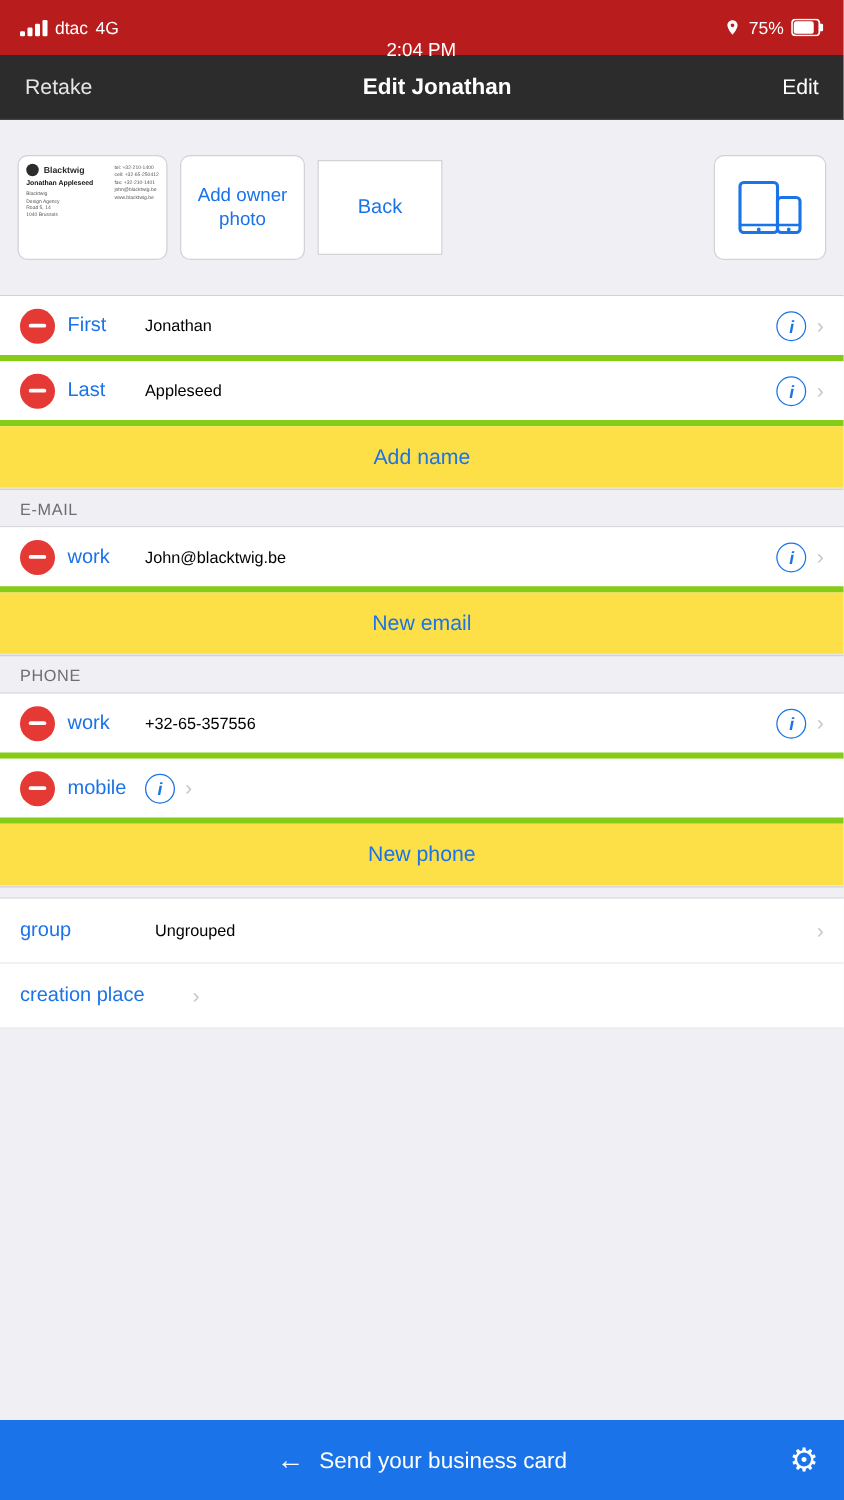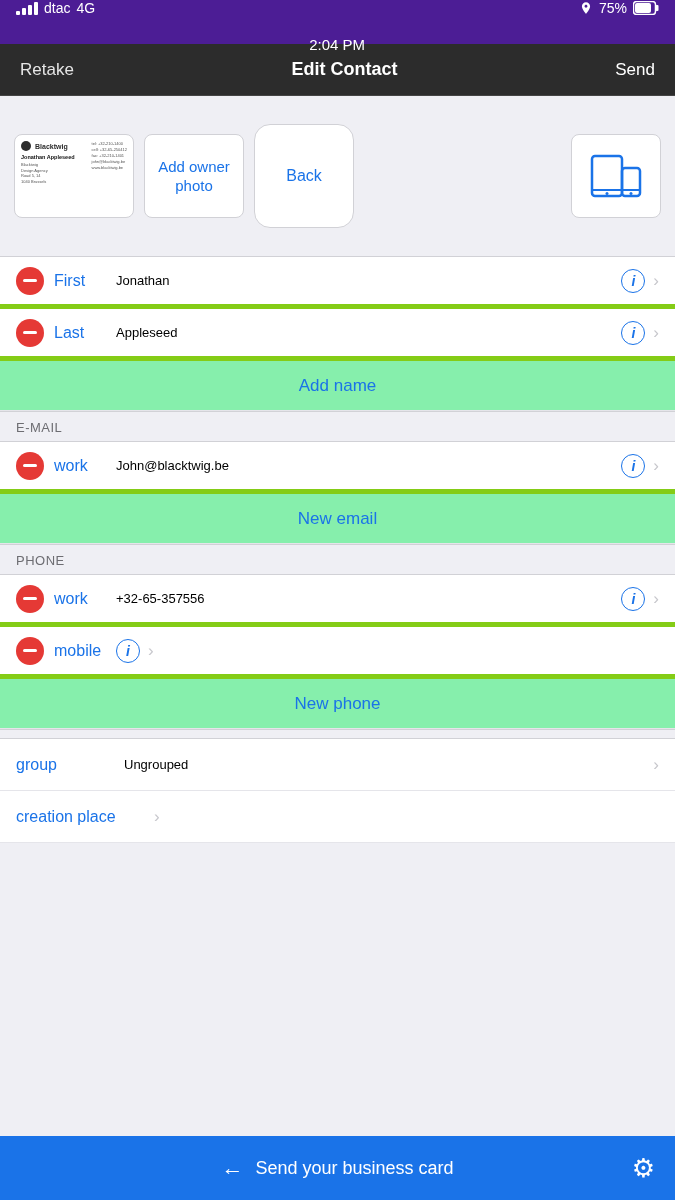--- a/index.html
+++ b/index.html
@@ -8,24 +8,24 @@
       width: 675px;
       min-height: 1200px;
       font-family: -apple-system, 'Helvetica Neue', Arial, sans-serif;
       background: #efeff4;
       color: #000;
       font-size: 17px;
     }
 
     
     .status-bar {
-      background: #4c1d95;
-      color: #fff;
-      display: flex;
-      align-items: flex-start;
+      background: #b91c1c;
+      color: #fff;
+      display: flex;
+      align-items: center;
       justify-content: space-between;
       padding: 0 16px;
       height: 44px;
       font-size: 14px;
       font-weight: 500;
     }
     .status-left { display: flex; align-items: center; gap: 6px; }
     .status-center { font-size: 15px; font-weight: 500; margin-top: 36px; }
     .status-right { display: flex; align-items: center; gap: 6px; }
     .signal-bars { display: flex; align-items: flex-end; gap: 2px; }
@@ -102,23 +102,23 @@
     }
     .add-owner-box span {
       color: #1a73e8;
       font-size: 15px;
       text-align: center;
       line-height: 1.3;
     }
 
     .back-box {
       width: 100px;
-      height: 104px;
-      background: #fff;
-      border-radius: 16px;
+      height: 76px;
+      background: #fff;
+      border-radius: 0;
       border: 1px solid #d1d1d6;
       display: flex;
       align-items: center;
       justify-content: center;
       cursor: pointer;
     }
     .back-box span {
       color: #1a73e8;
       font-size: 16px;
     }
@@ -215,21 +215,21 @@
       font-style: italic;
       font-weight: 700;
       cursor: pointer;
     }
     .chevron {
       color: #c7c7cc;
       font-size: 17px;
     }
 
     .add-link-row {
-      background: #86efac;
+      background: #fde047;
       display: flex;
       align-items: center;
       justify-content: center;
       min-height: 50px;
       border-bottom: 1px solid #e5e5ea;
       cursor: pointer;
     }
     .add-link-row span {
       color: #1a73e8;
       font-size: 17px;
@@ -313,22 +313,22 @@
     <svg width="26" height="14" viewBox="0 0 26 14">
       <rect x="0.5" y="0.5" width="22" height="13" rx="3" ry="3" fill="none" stroke="white" stroke-width="1.5"></rect>
       <rect x="22.5" y="4" width="3" height="6" rx="1" fill="white"></rect>
       <rect x="2" y="2" width="16" height="10" rx="2" fill="white"></rect>
     </svg>
   </div>
 </div>
 
 <div class="nav-bar">
   <button class="nav-btn">Retake</button>
-  <span class="nav-title">Edit Contact</span>
-  <button class="nav-btn nav-save">Send</button>
+  <span class="nav-title">Edit Jonathan</span>
+  <button class="nav-btn nav-save">Edit</button>
 </div>
 
 <div class="photo-strip">
 
   <div class="business-card-thumb">
     <div class="bc-inner">
       <div class="bc-logo-row">
         <div class="bc-logo-circle"></div>
         <span class="bc-logo-text">Blacktwig</span>
       </div>

